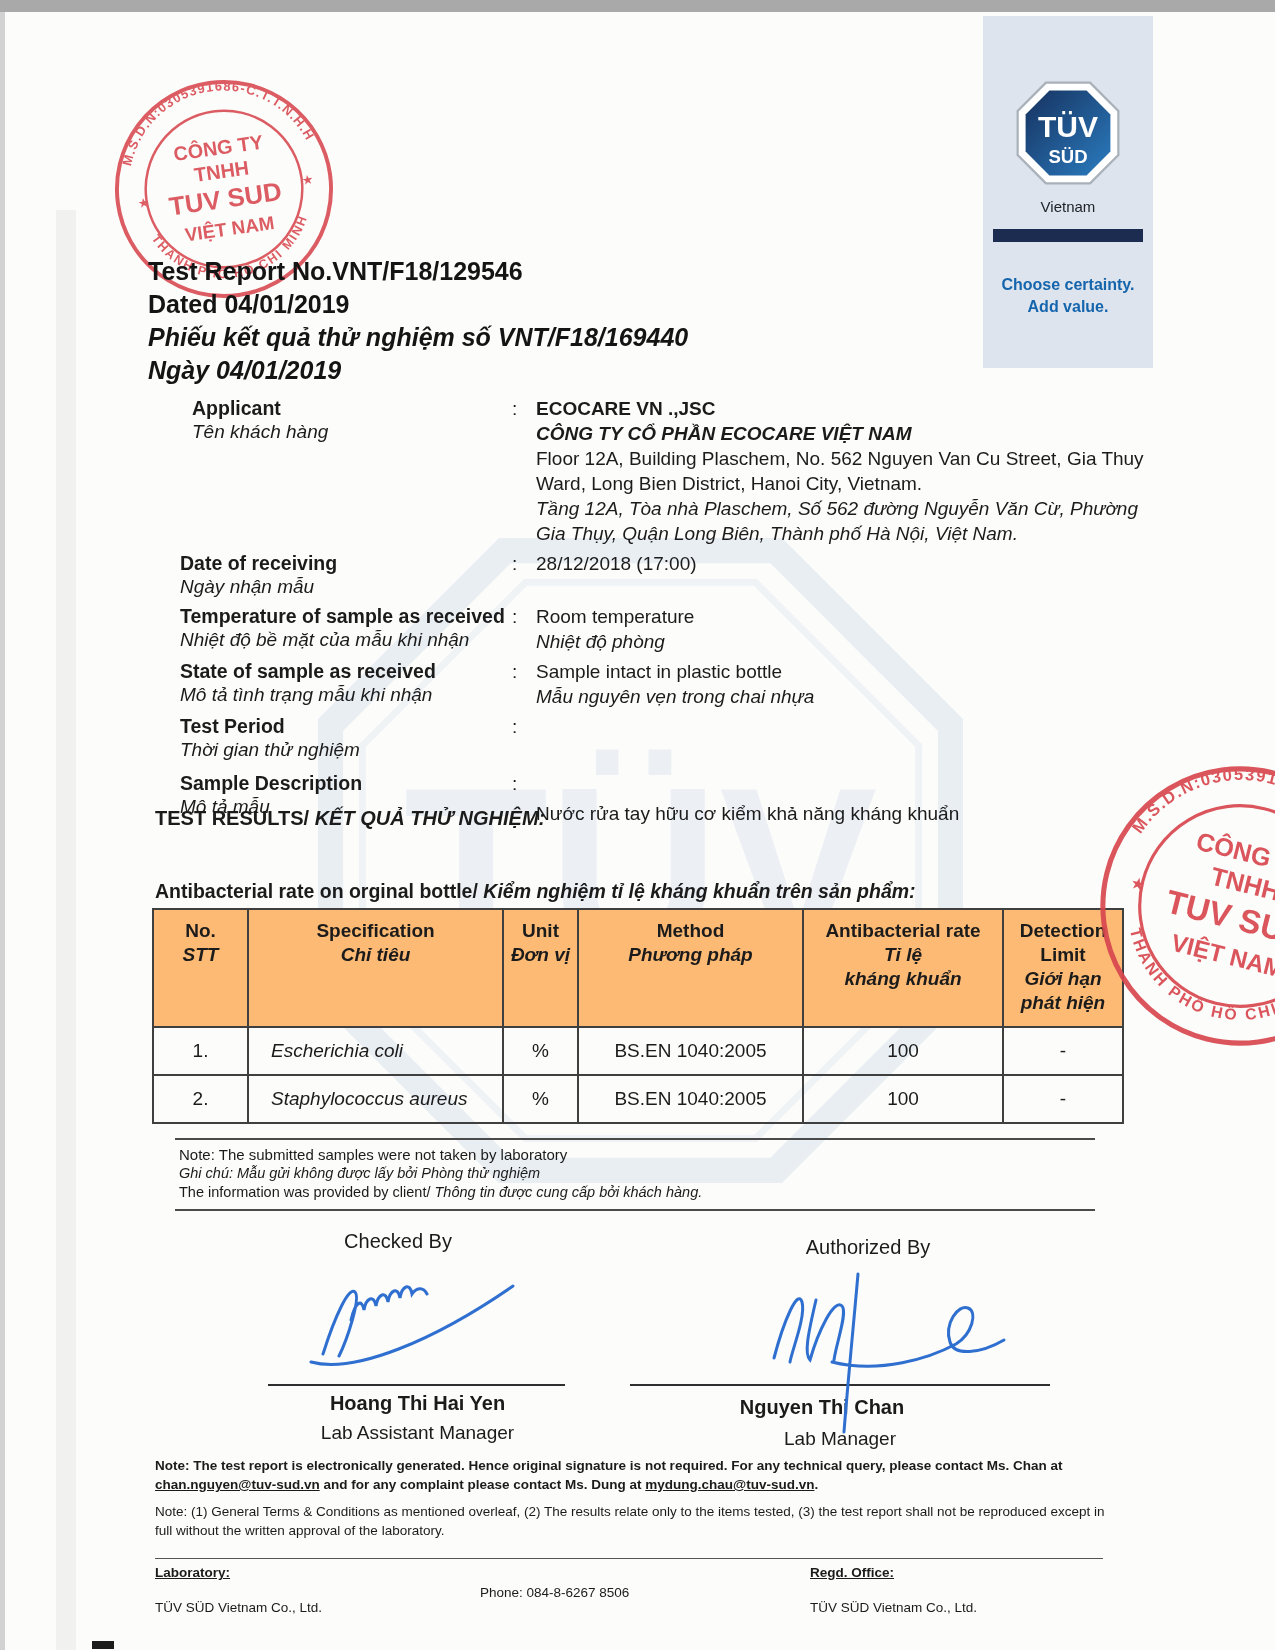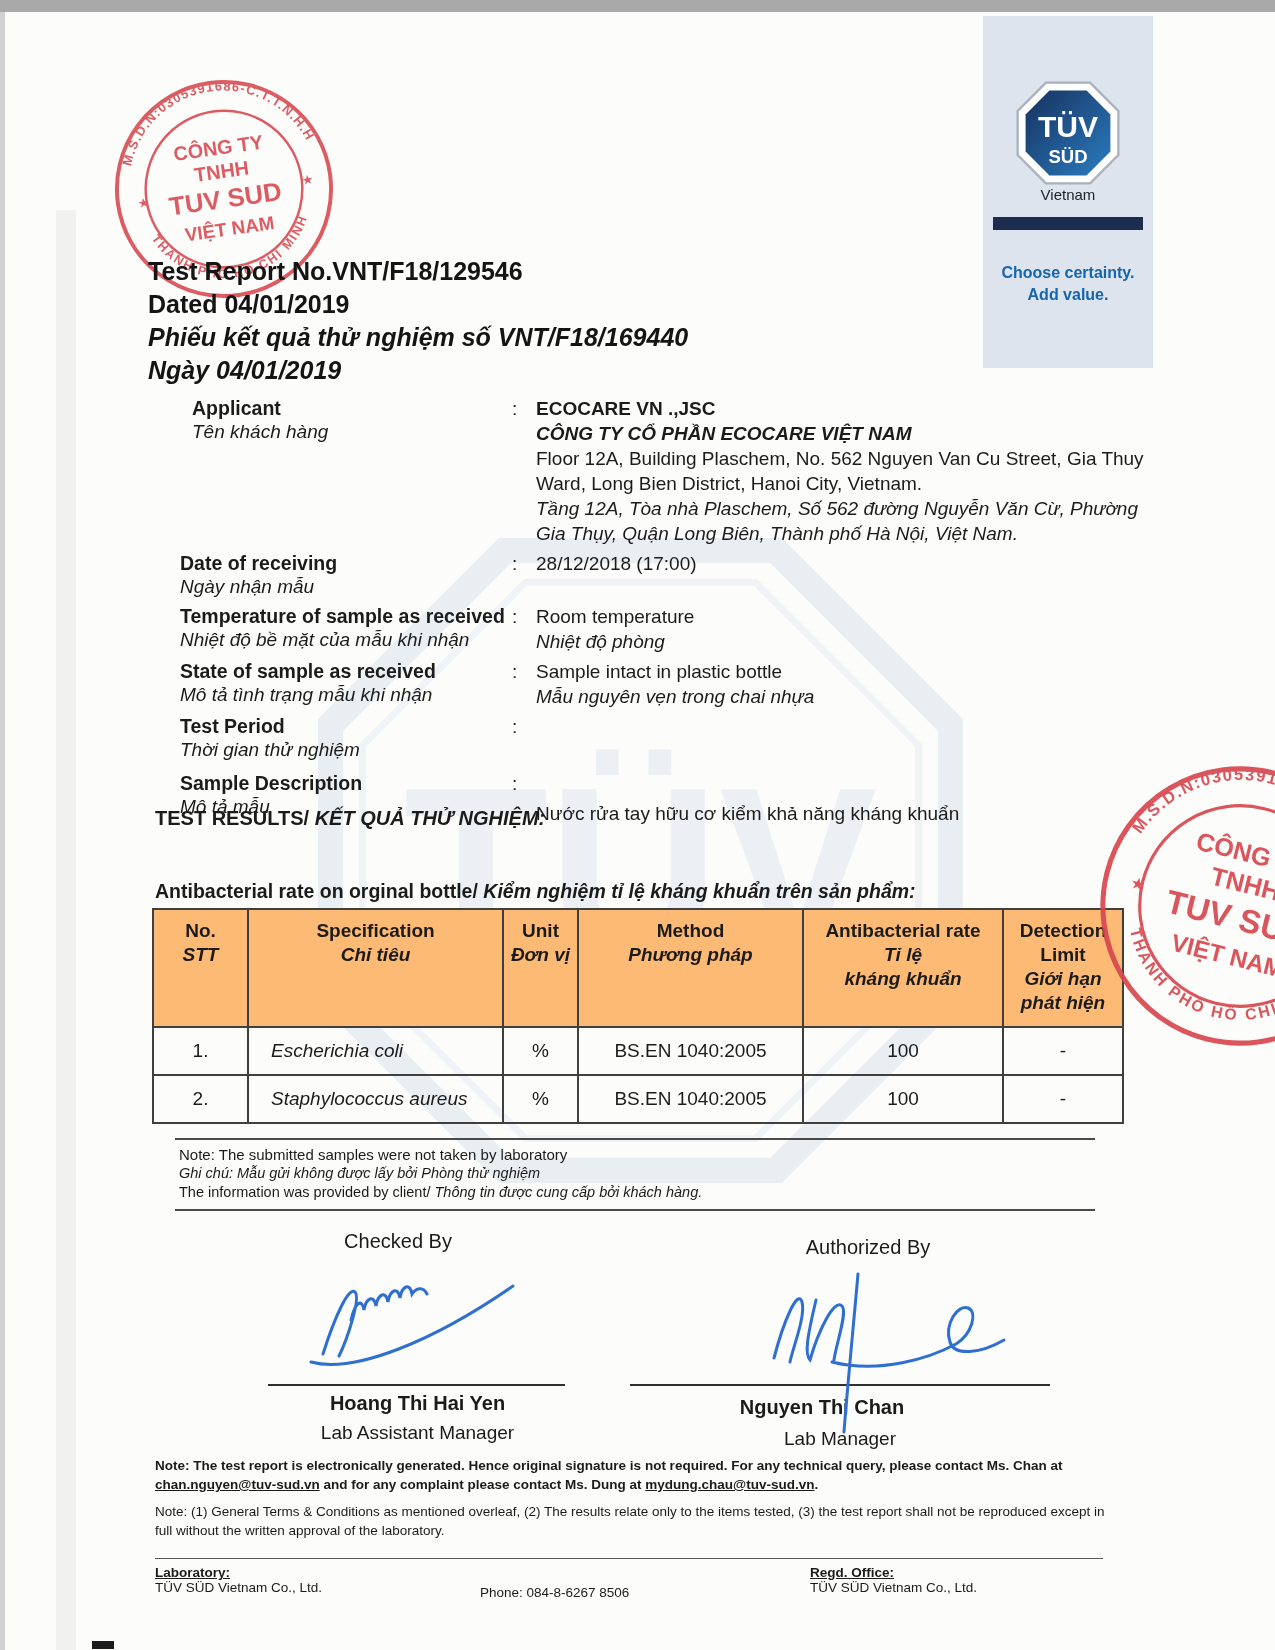--- a/index.html
+++ b/index.html
@@ -23,21 +23,21 @@
   .watermark { position:absolute; left:318px; top:538px; width:645px; height:645px; opacity:.55; z-index:0; }
 
   
   .stamp { position:absolute; z-index:1; }
   .stamp1 { left:110px; top:75px;  width:228px; height:228px; transform:rotate(-8deg); opacity:.88; }
   .stamp2 { left:1094px; top:760px; width:292px; height:292px; transform:rotate(14deg); opacity:.92; z-index:6; }
 
   
   .logo-panel { position:absolute; left:983px; top:16px; width:170px; height:352px; background:#dee4ed; z-index:2; text-align:center; }
   .logo-oct { display:block; margin:64px auto 0; width:106px; height:106px; }
-  .logo-country { font-size:15px; color:#20242a; }
+  .logo-country { margin-top:12px; font-size:15px; color:#20242a; }
   .logo-bar { margin:14px auto 0; width:150px; height:13px; background:#1c2b50; }
   .logo-tagline { margin-top:32px; font-size:16px; font-weight:bold; color:#1565ad; line-height:22px; }
 
   
   .title-block { position:absolute; left:148px; top:220px; font-size:25px; line-height:33px; z-index:2; color:#141414;margin-top:35px; }
 
   
   .fields { position:absolute; left:180px; top:396px; width:985px; z-index:2; }
   .field-row { display:flex; margin-bottom:5px; }
   .f-label { width:332px; flex:0 0 332px; }
@@ -85,21 +85,21 @@
   
   .foot-note1 { position:absolute; left:155px; top:1456px; width:952px; font-size:13.5px; font-weight:bold; line-height:19px; z-index:2; }
   .foot-note1 a { color:inherit; text-decoration:underline; cursor:pointer; }
   .foot-note2 { position:absolute; left:155px; top:1502px; width:965px; font-size:13.5px; line-height:19px; z-index:2; }
   .bottom-block { position:absolute; left:155px; top:1558px; width:948px; border-top:1.5px solid #555; padding-top:6px; z-index:2; font-size:13.5px; }
   .bottom-block .col { position:absolute; top:6px; }
   .bottom-block .c1 { left:0; }
   .bottom-block .c2 { left:325px; padding-top:20px; }
   .bottom-block .c3 { left:655px; }
   .bottom-block .lab-label { font-weight:bold; text-decoration:underline; }
-  .bottom-block .lab-name { margin-top:0; }
+  .bottom-block .lab-name { margin-top:20px; }
 </style>
 </head>
 <body>
 
 <div class="page">
 
   <div class="scan-top"></div>
   <div class="scan-left"></div>
   <div class="scan-band"></div>
   <div class="scan-mark"></div>

